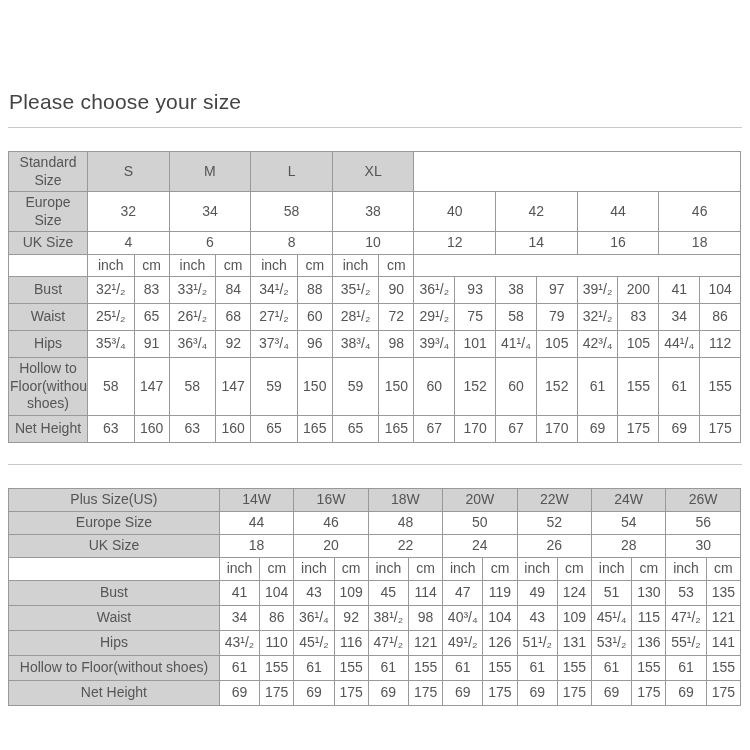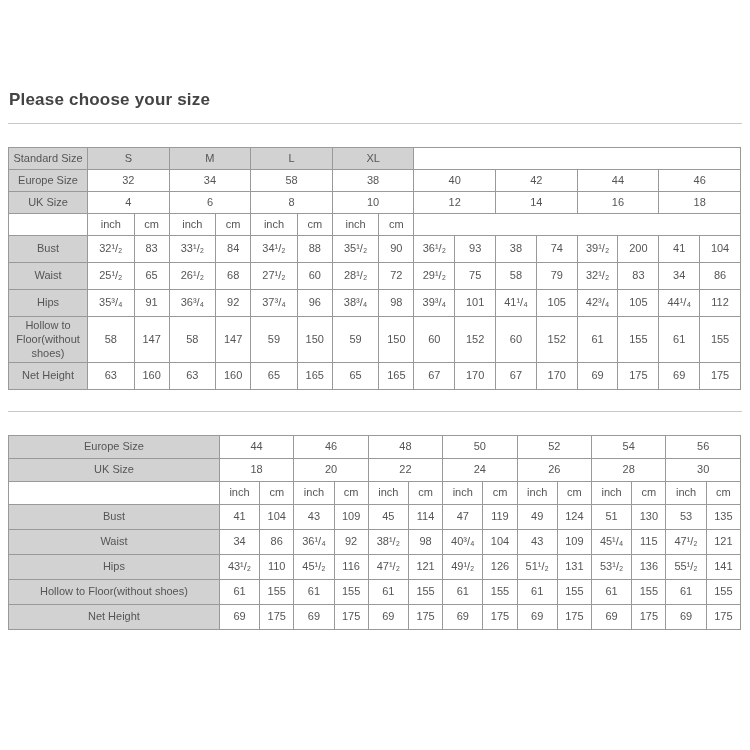--- a/index.html
+++ b/index.html
@@ -3,31 +3,31 @@
 <meta charset="utf-8">
 <style>
   html,body { margin:0; padding:0; background:#fff; }
   body {
     width:750px; height:750px; overflow:hidden;
     font-family:"Liberation Sans","DejaVu Sans",sans-serif;
     -webkit-font-smoothing:antialiased;
   }
   .page { padding:90px 8px 0 8px; }
   .page-title {
-    font-size:17px; font-weight:700; color:var(--title-color,#444);
+    font-size:21px; font-weight:400; color:var(--title-color,#444);
     margin:0 0 13px 1px; letter-spacing:0.2px;
   }
   .rule {
     height:1px; background:var(--rule-color,#c9c9c9);
     margin:0 0 5px 0; border:none;
   }
   .rule2 { margin-top:21px; margin-bottom:3px; }
   table.size-table {
     width:733px; border-collapse:collapse; table-layout:fixed;
-    font-size:11px; color:var(--text-color,#555);
+    font-size:14px; color:var(--text-color,#555);
     border:1px solid var(--border-color,#999);
     margin-top:23px;
   }
   table.size-table th, table.size-table td {
     border:1px solid var(--border-color,#999);
     text-align:center; vertical-align:middle;
     padding:2px 1px; font-weight:400; line-height:1.25;
     overflow:hidden;
   }
   table.size-table .lbl { background:var(--header-bg,#d2d2d2); }
@@ -102,21 +102,21 @@
           <td>83</td>
           <td>33¹/₂</td>
           <td>84</td>
           <td>34¹/₂</td>
           <td>88</td>
           <td>35¹/₂</td>
           <td>90</td>
           <td>36¹/₂</td>
           <td>93</td>
           <td>38</td>
-          <td>74</td>
+          <td>97</td>
           <td>39¹/₂</td>
           <td>200</td>
           <td>41</td>
           <td>104</td>
         </tr>
         <tr class="measure-row">
           <td class="lbl">Waist</td>
           <td>25¹/₂</td>
           <td>65</td>
           <td>26¹/₂</td>
@@ -208,20 +208,30 @@
         <col style="width:4.67%">
         <col style="width:5.5%">
         <col style="width:4.67%">
         <col style="width:5.5%">
         <col style="width:4.67%">
         <col style="width:5.5%">
         <col style="width:4.67%">
       </colgroup>
       <tbody>
         <tr>
+          <th class="lbl">Plus Size(US)</th>
+          <th class="lbl" colspan="2">14W</th>
+          <th class="lbl" colspan="2">16W</th>
+          <th class="lbl" colspan="2">18W</th>
+          <th class="lbl" colspan="2">20W</th>
+          <th class="lbl" colspan="2">22W</th>
+          <th class="lbl" colspan="2">24W</th>
+          <th class="lbl" colspan="2">26W</th>
+        </tr>
+        <tr>
           <td class="lbl">Europe Size</td>
           <td colspan="2">44</td>
           <td colspan="2">46</td>
           <td colspan="2">48</td>
           <td colspan="2">50</td>
           <td colspan="2">52</td>
           <td colspan="2">54</td>
           <td colspan="2">56</td>
         </tr>
         <tr>

